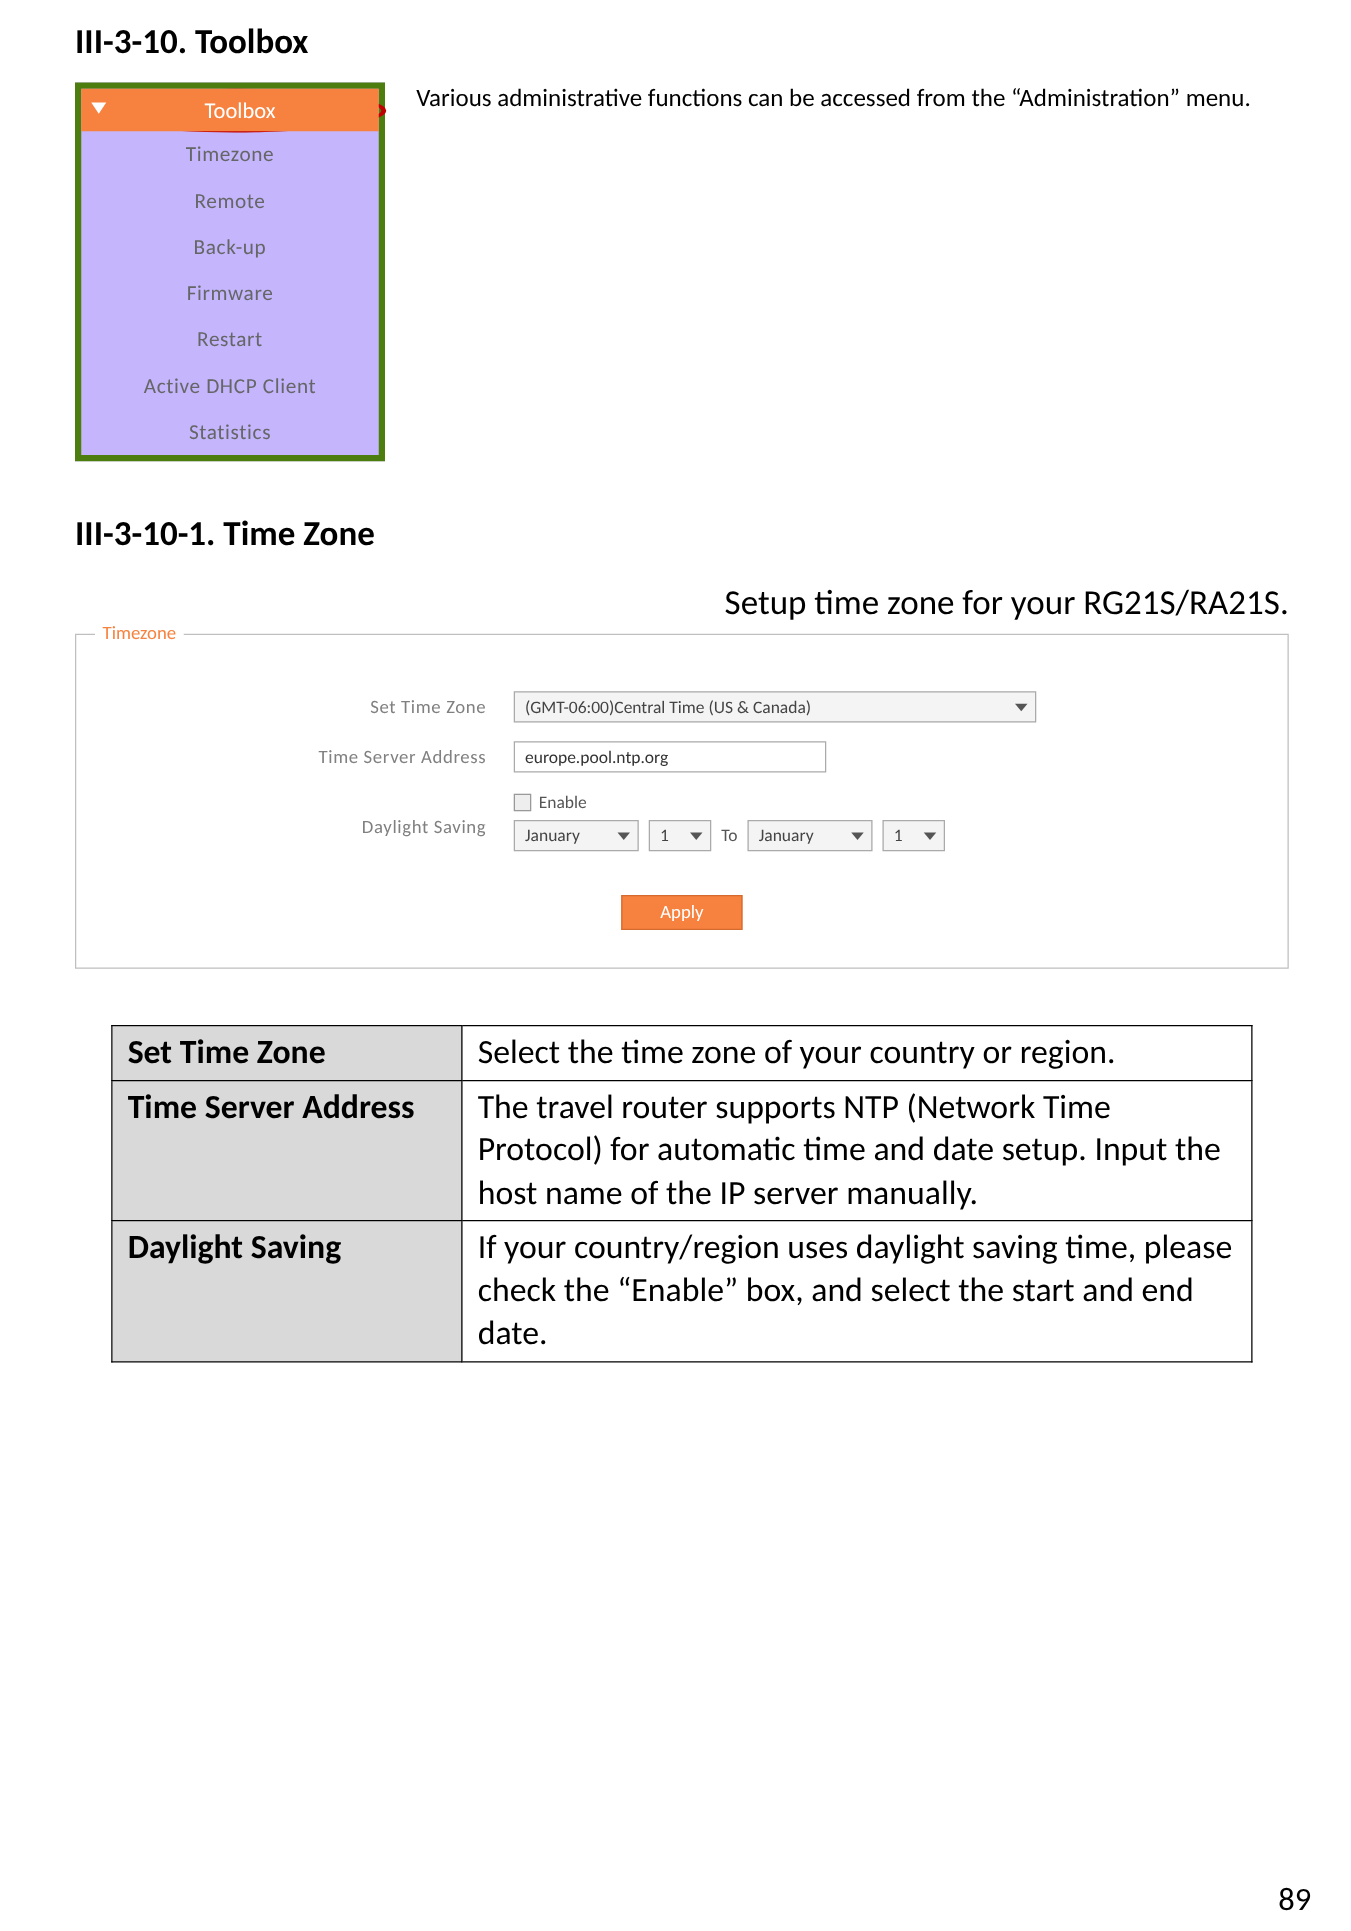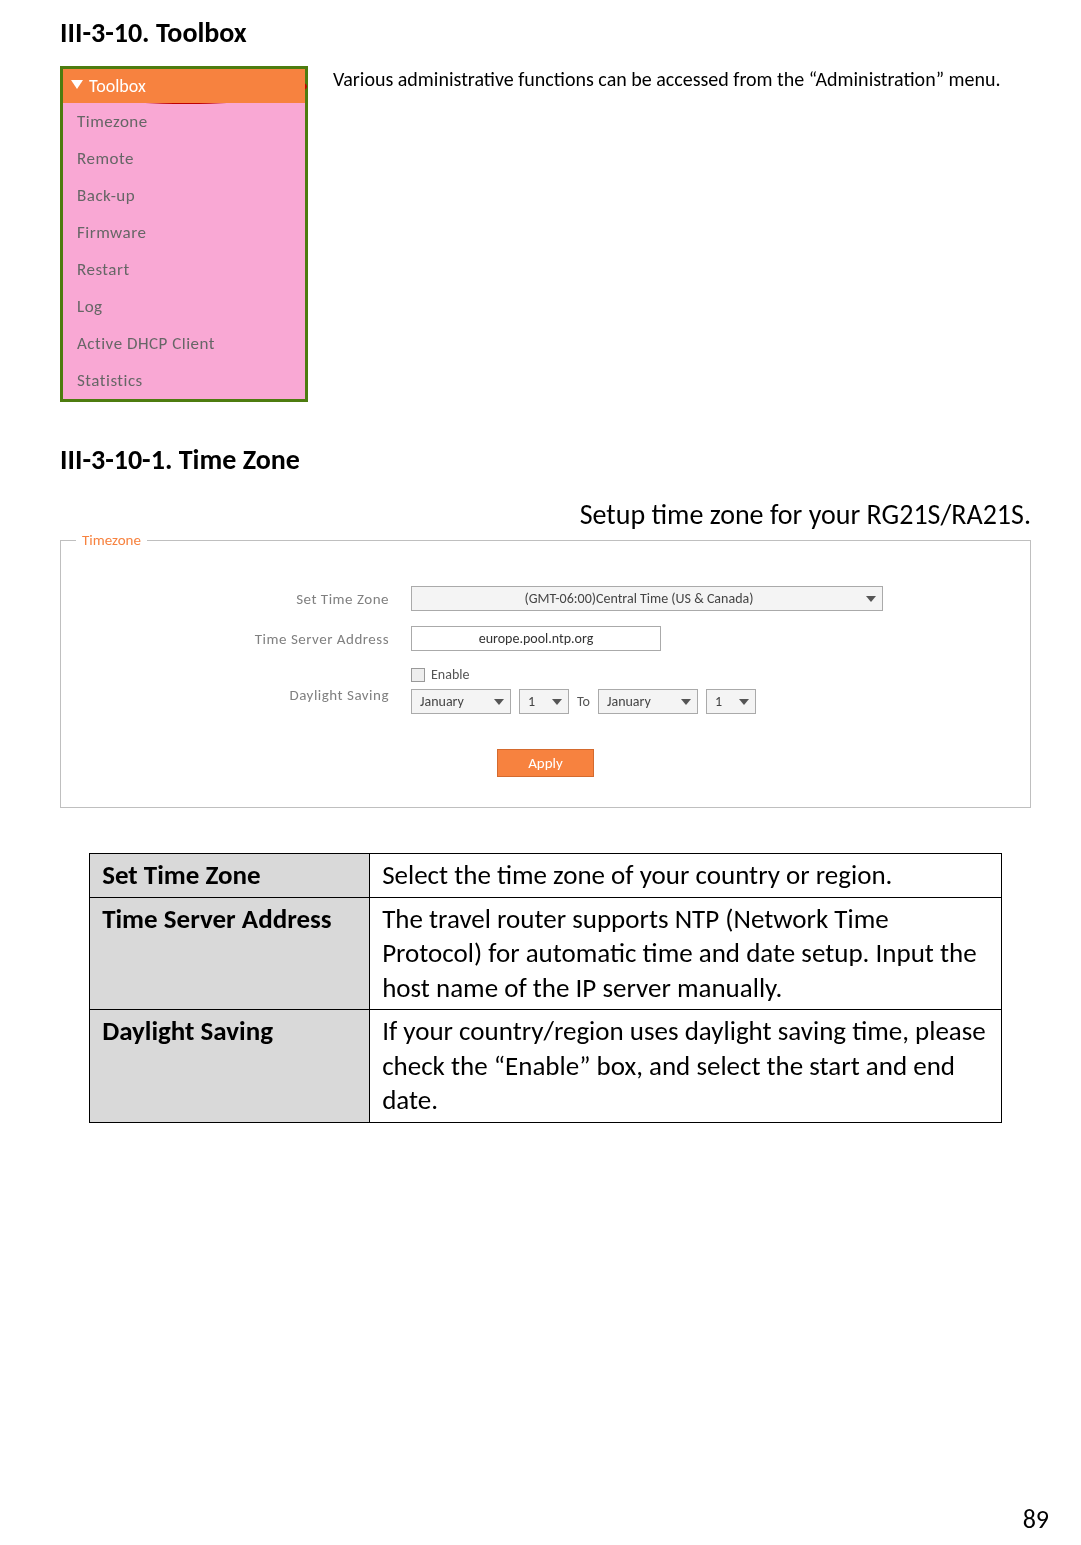--- a/index.html
+++ b/index.html
@@ -10,23 +10,24 @@
     height: 1545px;
     padding: 15px 50px 20px 60px;
     position: relative;
     color: #000;
   }
   .heading-1 { font-size: 28px; font-weight: bold; margin-bottom: 16px; }
   .heading-2 { font-size: 28px; font-weight: bold; margin: 40px 0 20px 0; }
   .row-top { display: flex; gap: 25px; align-items: flex-start; margin-bottom: 10px; }
   .toolbox-menu {
     width: 248px;
-    background: #f9a8d4;
-    border: 3px solid #4d7c0f;
-    position: relative;
+    background: #c4b5fd;
+    border: 5px solid #4d7c0f;
+    position: relative;
+    text-align: center;
   }
   .toolbox-header {
     background: #f7823f;
     color: #fff;
     font-size: 18px;
     padding: 6px 10px 6px 26px;
     position: relative;
   }
   .toolbox-header .triangle {
     position: absolute;
@@ -79,36 +80,35 @@
   .sel {
     border: 1px solid #aaa;
     background: #f4f4f4;
     font-size: 14px;
     padding: 3px 24px 3px 8px;
     color: #444;
     position: relative;
     display: inline-flex;
     align-items: center;
   }
-  .sel-wide { width: 472px; justify-content: center; }
+  .sel-wide { width: 418px; justify-content: flex-start; }
   .sel .caret {
     width: 0; height: 0;
     border-left: 5px solid transparent;
     border-right: 5px solid transparent;
     border-top: 6px solid #555;
     position: absolute; right: 6px; top: 9px;
   }
   .text-input {
     border: 1px solid #aaa;
     background: #fff;
     font-size: 14px;
     padding: 3px 8px;
     width: 250px;
     color: #333;
-    text-align: center;
   }
   .cb {
     width: 14px; height: 14px;
     border: 1px solid #999;
     display: inline-block;
     background: #eee;
     vertical-align: middle;
   }
   .cb-label { font-size: 14px; color: #555; }
   .daylight-range { display:flex; gap:8px; align-items:center; font-size:14px; color:#555; }
@@ -152,21 +152,20 @@
     <div class="red-circle"></div>
     <div class="toolbox-header">
       <span class="triangle"></span>
       <span>Toolbox</span>
     </div>
     <div class="toolbox-item">Timezone</div>
     <div class="toolbox-item">Remote</div>
     <div class="toolbox-item">Back-up</div>
     <div class="toolbox-item">Firmware</div>
     <div class="toolbox-item">Restart</div>
-    <div class="toolbox-item">Log</div>
     <div class="toolbox-item">Active DHCP Client</div>
     <div class="toolbox-item">Statistics</div>
   </div>
   <div class="intro-text">Various administrative functions can be accessed from the “Administration” menu.</div>
 </div>
 
 <h2 class="heading-2">III-3-10-1.  Time Zone</h2>
 
 <p class="setup-text">Setup time zone for your RG21S/RA21S.</p>
 

